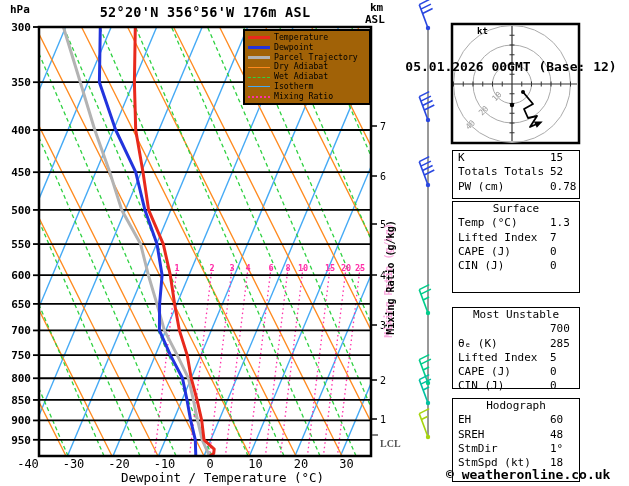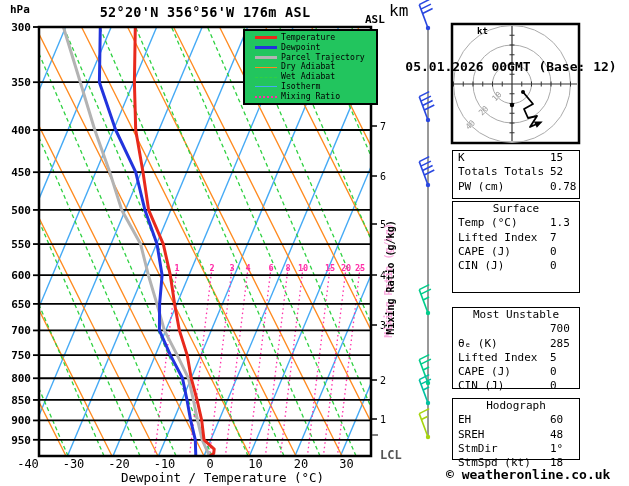--- a/index.html
+++ b/index.html
@@ -7,31 +7,31 @@
           font-family:"DejaVu Sans Mono",monospace;color:#000;}
   #chart-svg{position:absolute;left:0;top:0;}
   svg text{font-family:"DejaVu Sans Mono",monospace;}
   .p-label{font-size:11px;font-weight:bold;}
   .x-label{font-size:12px;}
   .km-label{font-size:10px;}
   .mr-label{font-size:8.5px;font-weight:bold;}
   .ring-label{font-size:8px;}
   .abs{position:absolute;white-space:nowrap;}
   #hpa-unit{left:10px;top:3px;font-size:11px;font-weight:bold;}
-  #km-unit{left:370px;top:1px;font-size:16px;font-weight:normal;margin-left:19px;}
+  #km-unit{left:370px;top:1px;font-size:11px;font-weight:bold;}
   #asl-unit{left:365px;top:13px;font-size:11px;font-weight:bold;}
   #left-title{left:45px;top:4px;width:320px;text-align:center;font-size:13.5px;font-weight:bold;letter-spacing:.3px;}
   #right-title{left:396px;top:20px;width:230px;text-align:center;font-size:13px;font-weight:bold;margin-top:39px;}
   #xaxis-title{left:70px;top:470px;width:305px;text-align:center;font-size:12.5px;}
   #mr-axis{left:315px;top:272px;width:150px;text-align:center;font-size:10px;font-weight:bold;
            transform:rotate(-90deg);transform-origin:center;text-shadow:-3px -2px 0 #f9a9de;}
-  #lcl-label{left:380px;top:448px;font-size:12px;font-weight:bold;color:#555;}
+  #lcl-label{left:380px;top:438px;font-size:10px;font-weight:bold;color:#555;font-family:Liberation Serif, serif;}
   #kt-label{left:456px;top:26px;font-size:9px;font-weight:bold;margin-left:21px;}
   #footer{left:446px;top:467px;font-size:13px;font-weight:bold;}
-  #legend{left:243px;top:29px;width:118px;border:2px solid #000;background:#22c55e;padding:2px 3px 1px 10px;}
+  #legend{left:243px;top:29px;width:118px;border:2px solid #000;background:#a16207;padding:2px 3px 1px 3px;}
   .lg-row{display:flex;align-items:center;height:9.8px;}
   .lg-line{width:22px;margin-right:4px;flex:none;}
   .lg-text{font-size:8.2px;line-height:9.8px;}
   .panel-box{position:absolute;left:452px;width:128px;border:1.5px solid #000;background:#fff;box-sizing:border-box;}
   .pb-row{position:relative;height:14.3px;font-size:11px;line-height:14.3px;}
   .pb-label{position:absolute;left:5px;}
   .pb-value{position:absolute;left:97px;}
   .pb-header{text-align:center;height:14.3px;font-size:11px;line-height:14.3px;}
 </style>
 </head>
@@ -408,21 +408,21 @@
         </div>
         <div class="pb-row">
           <span class="pb-label">CAPE (J)</span>
           <span class="pb-value">0</span>
         </div>
         <div class="pb-row">
           <span class="pb-label">CIN (J)</span>
           <span class="pb-value">0</span>
         </div>
       </div>
-      <div class="panel-box" style="top: 398px; height: 62px;">
+      <div class="panel-box" style="top: 398px; height: 84px;">
         <div class="pb-header">Hodograph</div>
         <div class="pb-row">
           <span class="pb-label">EH</span>
           <span class="pb-value">60</span>
         </div>
         <div class="pb-row">
           <span class="pb-label">SREH</span>
           <span class="pb-value">48</span>
         </div>
         <div class="pb-row">

